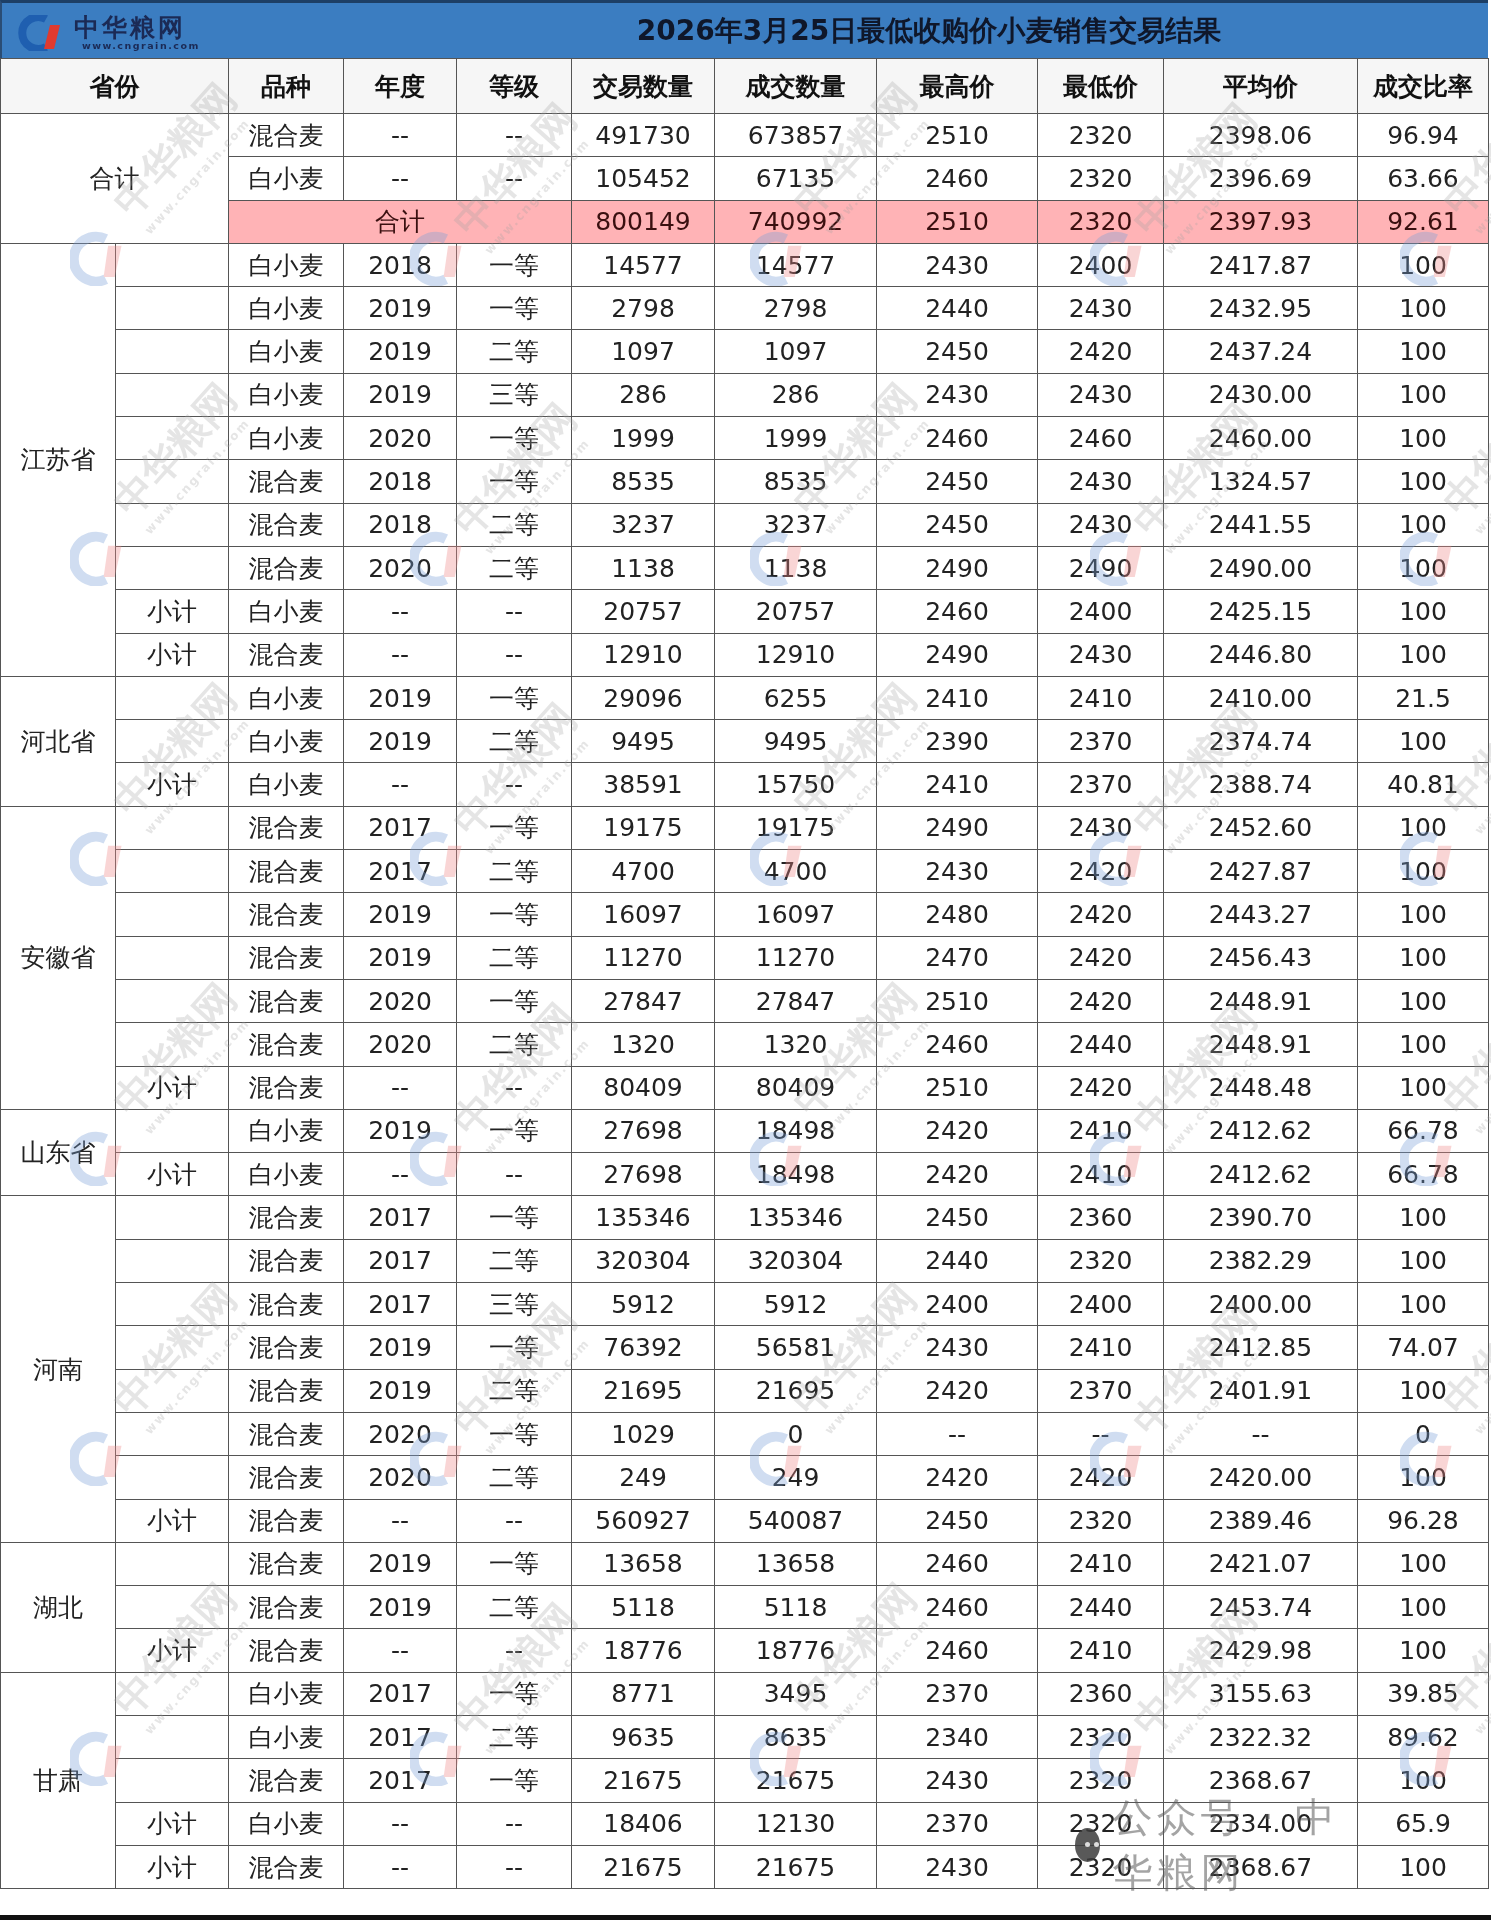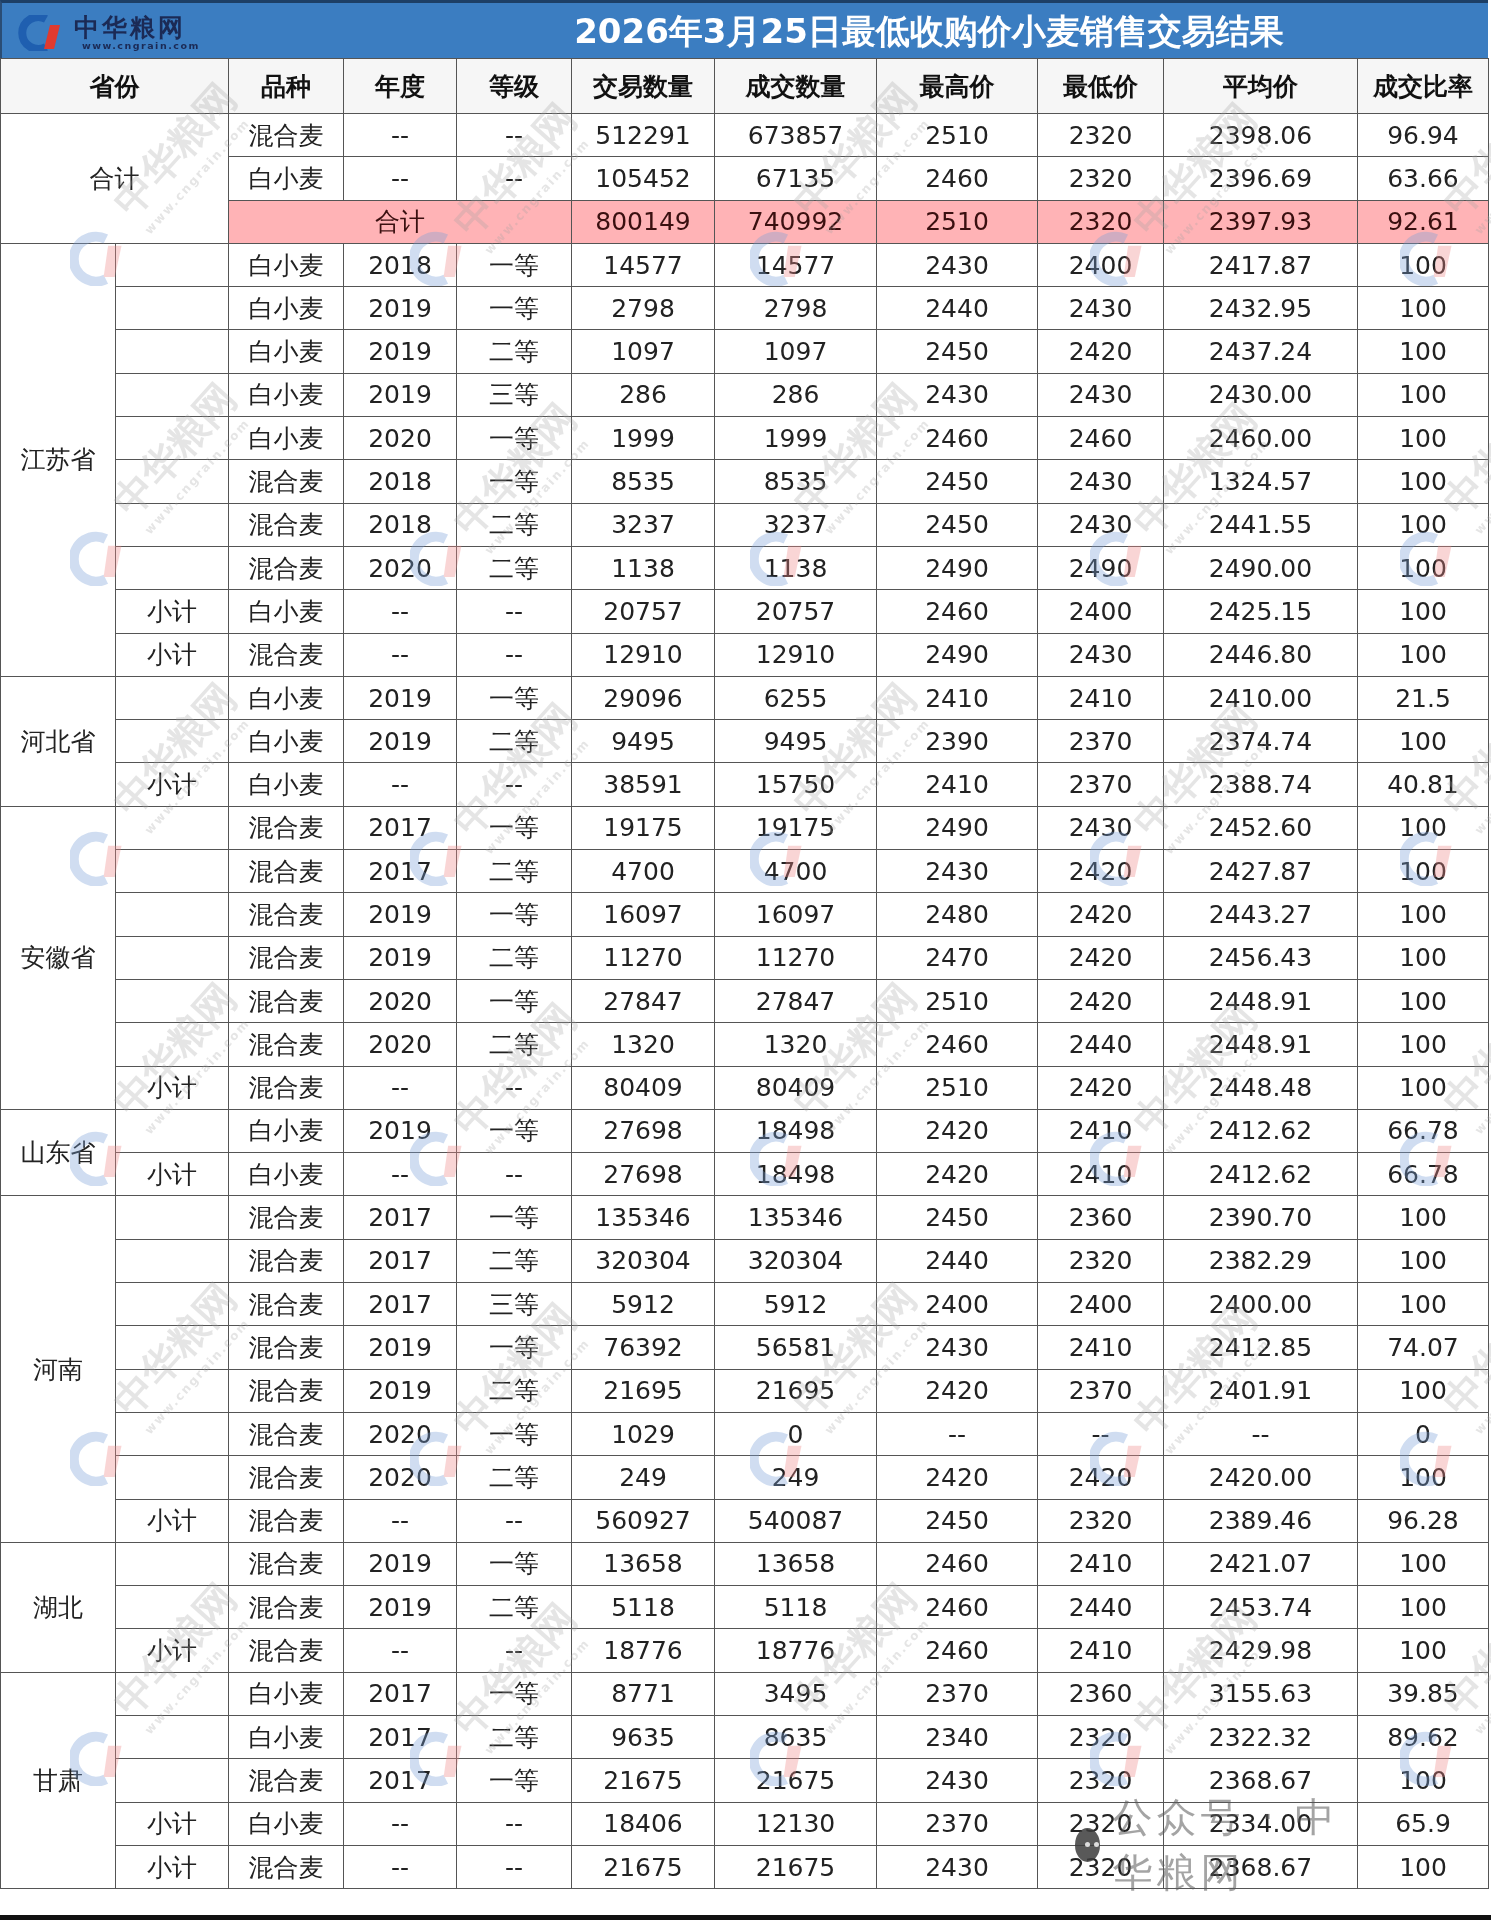--- a/index.html
+++ b/index.html
@@ -3,21 +3,21 @@
 <meta charset="utf-8">
 <style>
   html, body { margin: 0; padding: 0; background: #ffffff; }
   body { width: 1491px; height: 1920px; overflow: hidden; position: relative; font-family: "DejaVu Sans", "Liberation Sans", sans-serif; }
   .frame { position: absolute; left: 0; top: 0; width: 1381px; height: 1920px; background: #fff; }
   .titlebar { position: absolute; left: 0; top: 0; width: 1488px; height: 58px; background: #3b7dc1; border-top: 3px solid #1d3f66; border-left: 2px solid #2a4d75; box-sizing: border-box; }
   .logo { position: absolute; left: 10px; top: 6px; width: 210px; height: 46px; }
   .logo-mark { position: absolute; left: 4px; top: 6px; width: 50px; height: 36px; }
   .logo-name { position: absolute; left: 62px; top: 2px; font-size: 25px; font-weight: bold; color: #1b2a55; letter-spacing: 3px; }
   .logo-url { position: absolute; left: 70px; top: 31px; font-size: 9.5px; font-weight: bold; color: #1b2a55; letter-spacing: 1.5px; }
-  .title { position: absolute; left: 228px; right: 0; top: 6px; text-align: center; color: #ffffff; font-size: 34px; font-weight: bold; line-height: 44px; padding-left: 140px; }
+  .title { position: absolute; left: 228px; right: 0; top: 6px; text-align: center; color: #0f172a; font-size: 28px; font-weight: bold; line-height: 44px; padding-left: 140px; }
   table.grid { position: absolute; left: 0; top: 58px; border-collapse: collapse; table-layout: fixed; width: 1488px; }
   table.grid td, table.grid th { border: 1.6px solid #555; text-align: center; vertical-align: middle; font-size: 25px; color: #222; padding: 0; height: 42.3px; white-space: nowrap; overflow: hidden; }
   table.grid th { background: #f6f6f6; font-weight: bold; height: 54px; font-size: 25px; color: #111; margin-top: 41px; }
   table.grid tr.total-row td.pink { background: #ffb3b6; color: #3a1010; }
   td.prov { font-size: 25px; }
   .wm { position: absolute; pointer-events: none; color: rgba(160,160,160,0.28); font-size: 40px; font-weight: bold; transform: rotate(-48deg); white-space: nowrap; }
   .wm small { display: block; font-size: 12px; letter-spacing: 2px; }
   .wm-logo { position: absolute; width: 56px; height: 56px; pointer-events: none; opacity: 0.35; }
   .overlay { position: absolute; left: 1075px; top: 1822px; height: 46px; display: flex; align-items: center; pointer-events: none; }
   .overlay .bubble { width: 34px; height: 34px; border-radius: 50%; background: rgba(60,60,60,0.85); margin-right: 12px; position: relative; }
@@ -71,21 +71,21 @@
         <th>平均价</th>
         <th>成交比率</th>
       </tr>
     </thead>
     <tbody id="tbody">
       <tr>
         <td colspan="2" rowspan="3" class="prov">合计</td>
         <td>混合麦</td>
         <td>--</td>
         <td>--</td>
-        <td>512291</td>
+        <td>491730</td>
         <td>673857</td>
         <td>2510</td>
         <td>2320</td>
         <td>2398.06</td>
         <td>96.94</td>
       </tr>
       <tr>
         <td>白小麦</td>
         <td>--</td>
         <td>--</td>

